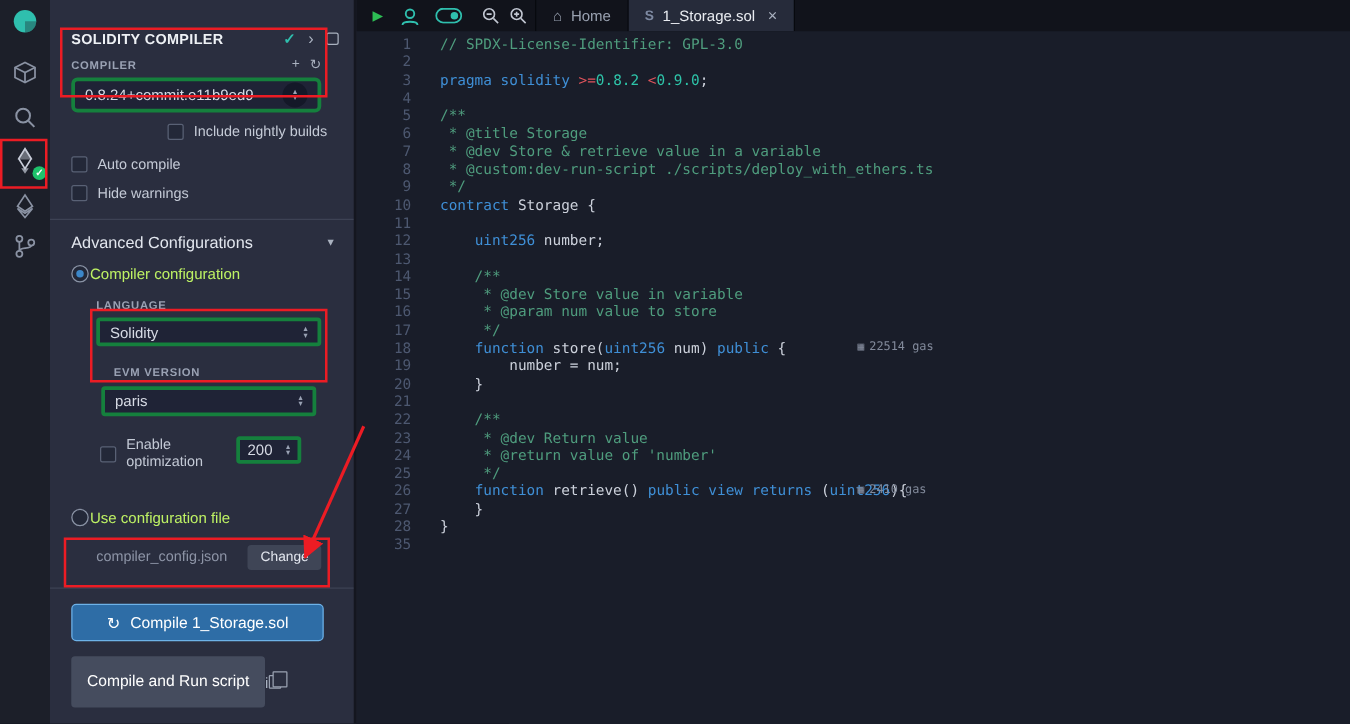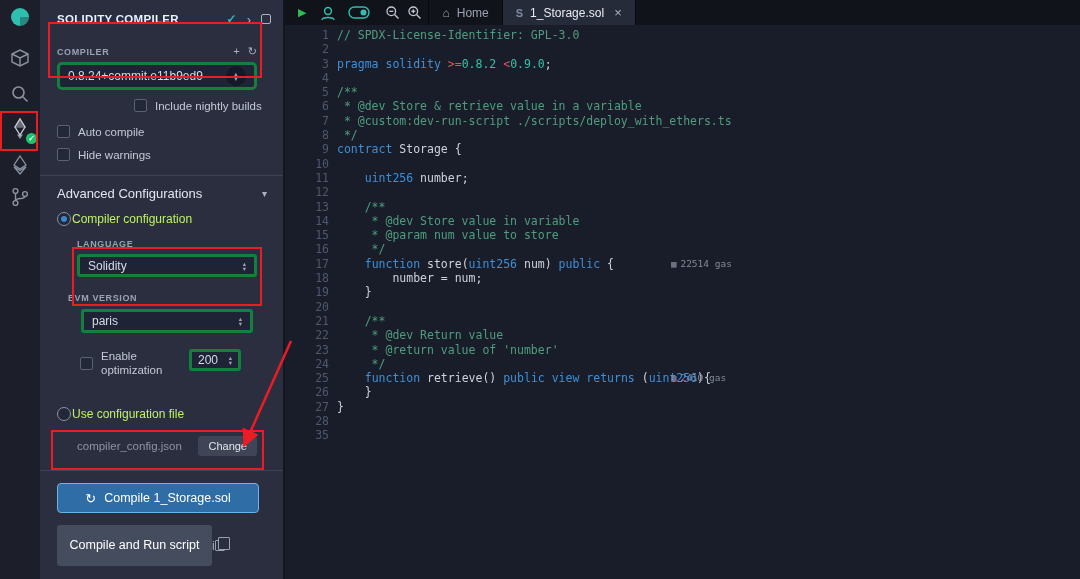--- a/index.html
+++ b/index.html
@@ -16,21 +16,21 @@
   .ri-search{margin-top:14px}
   .ri-solidity{margin-top:12px;position:relative}
   .ri-deploy{margin-top:13px}
   .ri-git{margin-top:10px}
   .badge-check{position:absolute;right:3px;bottom:-3px;width:11px;height:11px;border-radius:50%;
     background:#1ec26b;color:#fff;font-size:8px;line-height:11px;text-align:center;font-weight:700}
 
   
   .panel{width:245px;flex:none;background:#2a2e3f;border-right:2px solid #14161f;color:#c6ccd8;
     position:relative;overflow:hidden}
-  .panel-header{height:38px;display:flex;align-items:center;justify-content:space-between;padding:0 12px 0 17px}
+  .panel-header{height:38px;display:flex;align-items:flex-end;justify-content:space-between;padding:0 12px 0 17px}
   .panel-title{font-size:11.5px;font-weight:700;color:#eef1f5;letter-spacing:.3px}
   .ph-icons{display:flex;align-items:center;gap:10px}
   .ic-check{color:#2fbfae;font-size:12px;font-weight:700}
   .ic-chev{color:#aab2c0;font-size:13px}
   .ic-pin{width:10px;height:10px;border:1.4px solid #aab2c0;border-radius:2px;display:inline-block}
 
   .mini-label{font-size:9px;font-weight:700;letter-spacing:.6px;color:#9aa2b4}
   .compiler-label-row{display:flex;align-items:center;justify-content:space-between;margin:7px 26px 4px 17px}
   .mini-icons{display:flex;gap:8px;color:#aab2c0;font-size:11px}
   .mini-icons span{cursor:pointer}
@@ -52,21 +52,21 @@
   .adv-header{display:flex;align-items:center;justify-content:space-between;margin:10px 16px 0 17px;
     font-size:13px;color:#e2e6ee;cursor:pointer}
   .chev-down{font-size:10px;color:#aab2c0}
 
   .radio-row{display:flex;align-items:center;gap:1px;font-size:12px;color:#bef264;cursor:pointer;margin:11px 0 0 17px}
   .radio{width:14px;height:14px;flex:none;border-radius:50%;border:1px solid #8a93a5;background:#232838;position:relative}
   .radio.sel::after{content:"";position:absolute;left:3px;top:3px;width:6px;height:6px;border-radius:50%;background:#3c87c9}
 
   .lbl-language{margin:13px 0 0 37px}
   .sel-language{margin:5px 0 0 37px;width:180px;height:23px}
-  .lbl-evm{margin:16px 0 0 28px}
+  .lbl-evm{margin:16px 0 0 51px}
   .sel-evm{margin:6px 0 0 41px;width:172px;height:24px}
 
   .opt-row{display:flex;align-items:flex-start;margin:16px 0 0 40px}
   .opt-row .cb{margin-top:1px}
   .opt-label{width:72px;line-height:14px}
   .num-input{width:52px;height:22px;margin-left:16px;padding:0 6px}
 
   .row-cfgradio{margin-top:30px}
   .cfg-row{display:flex;align-items:center;justify-content:space-between;margin:15px 26px 0 37px}
   .cfg-name{font-size:11.5px;color:#8d94a6}
@@ -101,21 +101,21 @@
     border-left:1px solid #07090e;border-right:1px solid #07090e;cursor:pointer}
   .tab.active{background:#262b3a;color:#e9ecf1;border-left:none}
   .home-ic{font-size:12px}
   .sol-ic{color:#7e8aa2;font-size:11px;font-weight:700}
   .close-x{color:#aab2c0;font-size:13px;margin-left:3px}
 
   .editor{flex:1;background:#191d29;display:flex;overflow:hidden;padding-top:3px;
     font-family:"DejaVu Sans Mono",monospace;font-size:11.5px;line-height:14.3px}
   .gutter{width:52px;flex:none;text-align:right;padding-right:8px;color:#4d5870}
   .line-no{height:14.3px}
-  .code{flex:1;min-width:0}
+  .code{flex:1;margin-left:15px;min-width:0}
   .code-line{height:14.3px;white-space:pre;position:relative}
   .tk-c{color:#4f9d7e}
   .tk-k{color:#3f8fd6}
   .tk-n{color:#2ec4a9}
   .tk-o{color:#e0545c}
   .tk-p{color:#ccd1db}
   .gas-badge{position:absolute;left:334px;top:1px;display:inline-flex;align-items:center;gap:4px;
     font-size:9.5px;color:#828a9b;line-height:12px}
   .gas-icon{font-size:9px}
 
@@ -361,20 +361,21 @@
           <div class="line-no">27</div>
           <div class="line-no">28</div>
           <div class="line-no">35</div>
         </div>
       <div class="code">
           <div class="code-line"><span class="tk-c">// SPDX-License-Identifier: GPL-3.0</span></div>
           <div class="code-line"></div>
           <div class="code-line"><span class="tk-k">pragma solidity</span><span class="tk-p"> </span><span class="tk-o">&gt;=</span><span class="tk-n">0.8.2</span><span class="tk-p"> </span><span class="tk-o">&lt;</span><span class="tk-n">0.9.0</span><span class="tk-p">;</span></div>
           <div class="code-line"></div>
           <div class="code-line"><span class="tk-c">/**</span></div>
+          <div class="code-line"><span class="tk-c"> * @title Storage</span></div>
           <div class="code-line"><span class="tk-c"> * @dev Store &amp; retrieve value in a variable</span></div>
           <div class="code-line"><span class="tk-c"> * @custom:dev-run-script ./scripts/deploy_with_ethers.ts</span></div>
           <div class="code-line"><span class="tk-c"> */</span></div>
           <div class="code-line"><span class="tk-k">contract</span><span class="tk-p"> Storage {</span></div>
           <div class="code-line"></div>
           <div class="code-line"><span class="tk-p">    </span><span class="tk-k">uint256</span><span class="tk-p"> number;</span></div>
           <div class="code-line"></div>
           <div class="code-line"><span class="tk-c">    /**</span></div>
           <div class="code-line"><span class="tk-c">     * @dev Store value in variable</span></div>
           <div class="code-line"><span class="tk-c">     * @param num value to store</span></div>

